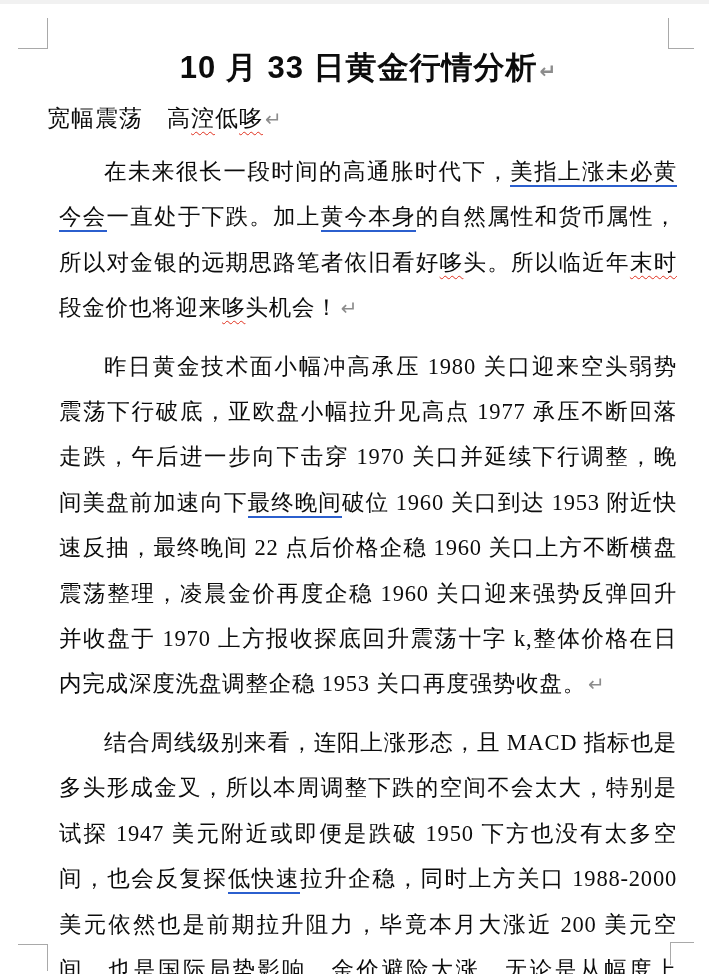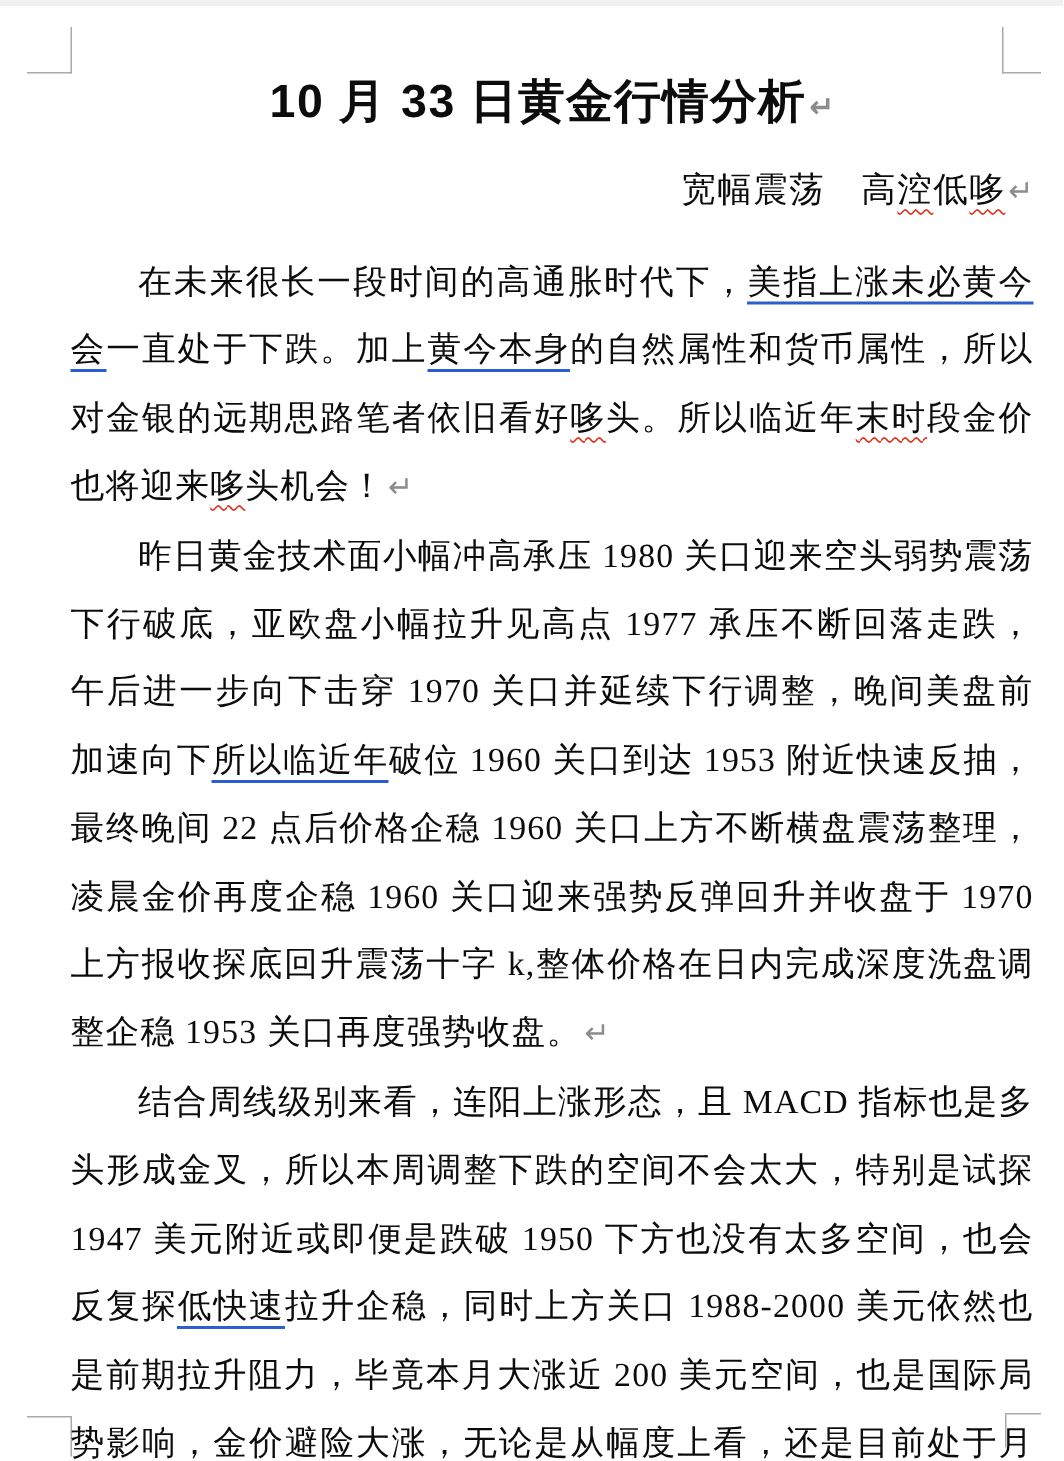--- a/index.html
+++ b/index.html
@@ -45,34 +45,34 @@
     font-family: "Liberation Sans", sans-serif;
     font-weight: 700;
     font-size: 31px;
     line-height: 48px;
     text-align: center;
     letter-spacing: 1px;
     white-space: nowrap;
   }
   .doc-subtitle {
     font-size: 23px;
-    line-height: 56px;
-    text-align: right;
+    line-height: 40px;
+    text-align: left;
     margin-top: 4px;
     letter-spacing: 1px;
     white-space: nowrap;
   }
   .para {
     font-size: 22.5px;
     line-height: 45.4px;
     text-align: justify;
     text-align-last: left;
     text-indent: 2em;
     letter-spacing: 0.8px;
-    margin: 0;
+    margin: 12px;
   }
   .para.first {
     margin-top: 10px;
   }
   .seg { }
   .seg-blue {
     border-bottom: 2px solid var(--blue);
     padding-bottom: 1px;
   }
   .seg-red {
@@ -101,17 +101,17 @@
 <div class="crop crop-br"></div>
 
 <div class="content">
 
   <div class="doc-title"><span>10 月 33 日黄金行情分析</span><span class="pilcrow">↵</span></div>
 
   <div class="doc-subtitle"><span><span class="seg">宽幅震荡</span><span class="seg">　</span><span class="seg">高</span><span class="seg seg-red">涳</span><span class="seg">低</span><span class="seg seg-red">哆</span></span><span class="pilcrow">↵</span></div>
 
   <p class="para first"><span><span class="seg">在未来很长一段时间的高通胀时代下，</span><span class="seg seg-blue">美指上涨未必黄今会</span><span class="seg">一直处于下跌。加上</span><span class="seg seg-blue">黄今本身</span><span class="seg">的自然属性和货币属性，所以对金银的远期思路笔者依旧看好</span><span class="seg seg-red">哆</span><span class="seg">头。所以临近年</span><span class="seg seg-red">末时</span><span class="seg">段金价也将迎来</span><span class="seg seg-red">哆</span><span class="seg">头机会！</span></span><span class="pilcrow">↵</span></p>
 
-  <p class="para"><span><span class="seg">昨日黄金技术面小幅冲高承压 1980 关口迎来空头弱势震荡下行破底，亚欧盘小幅拉升见高点 1977 承压不断回落走跌，午后进一步向下击穿 1970 关口并延续下行调整，晚间美盘前加速向下</span><span class="seg seg-blue">所以临近年</span><span class="seg">破位 1960 关口到达 1953 附近快速反抽，最终晚间 22 点后价格企稳 1960 关口上方不断横盘震荡整理，凌晨金价再度企稳 1960 关口迎来强势反弹回升并收盘于 1970 上方报收探底回升震荡十字 k,整体价格在日内完成深度洗盘调整企稳 1953 关口再度强势收盘。</span></span><span class="pilcrow">↵</span></p>
+  <p class="para"><span><span class="seg">昨日黄金技术面小幅冲高承压 1980 关口迎来空头弱势震荡下行破底，亚欧盘小幅拉升见高点 1977 承压不断回落走跌，午后进一步向下击穿 1970 关口并延续下行调整，晚间美盘前加速向下</span><span class="seg seg-blue">最终晚间</span><span class="seg">破位 1960 关口到达 1953 附近快速反抽，最终晚间 22 点后价格企稳 1960 关口上方不断横盘震荡整理，凌晨金价再度企稳 1960 关口迎来强势反弹回升并收盘于 1970 上方报收探底回升震荡十字 k,整体价格在日内完成深度洗盘调整企稳 1953 关口再度强势收盘。</span></span><span class="pilcrow">↵</span></p>
 
   <p class="para"><span><span class="seg">结合周线级别来看，连阳上涨形态，且 MACD 指标也是多头形成金叉，所以本周调整下跌的空间不会太大，特别是试探 1947 美元附近或即便是跌破 1950 下方也没有太多空间，也会反复探</span><span class="seg seg-blue">低快速</span><span class="seg">拉升企稳，同时上方关口 1988-2000 美元依然也是前期拉升阻力，毕竟本月大涨近 200 美元空间，也是国际局势影响，金价避险大涨，无论是从幅度上看，还是目前处于月末，金价尾</span></span></p>
 
 </div>
 
 </body></html>

